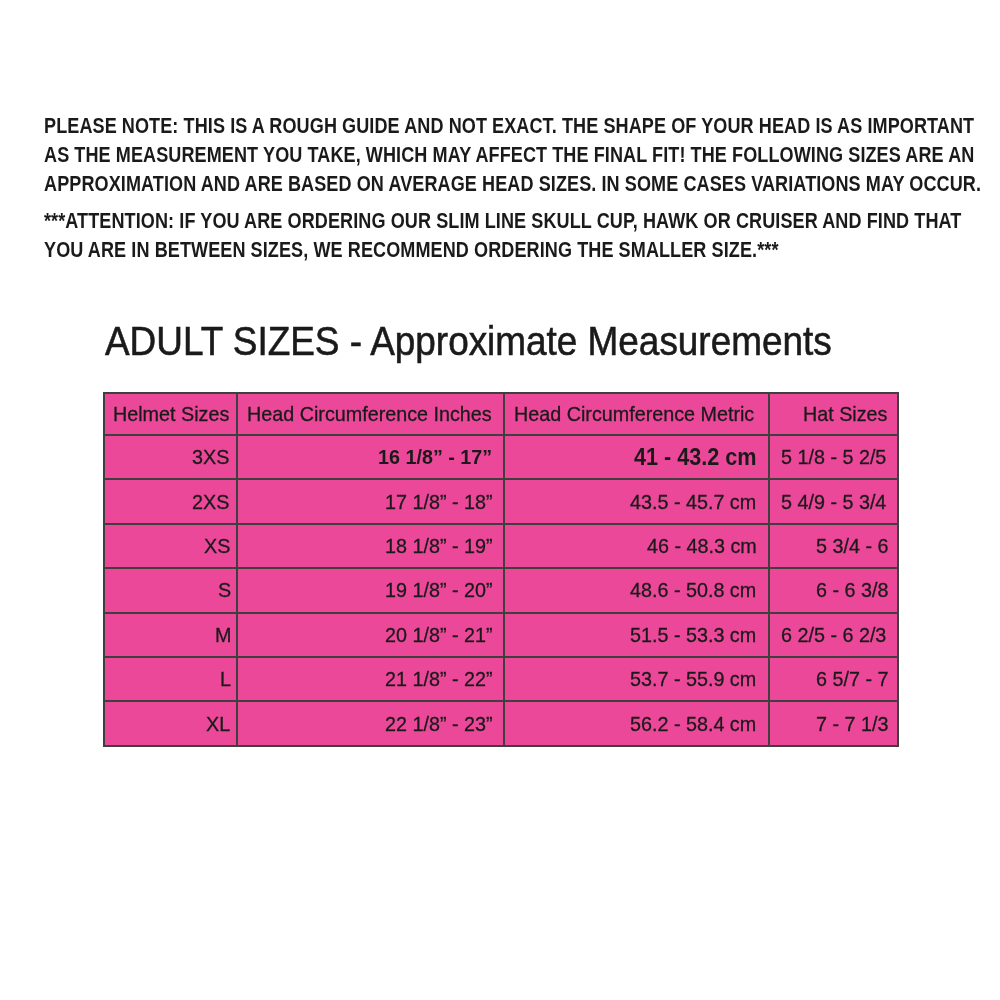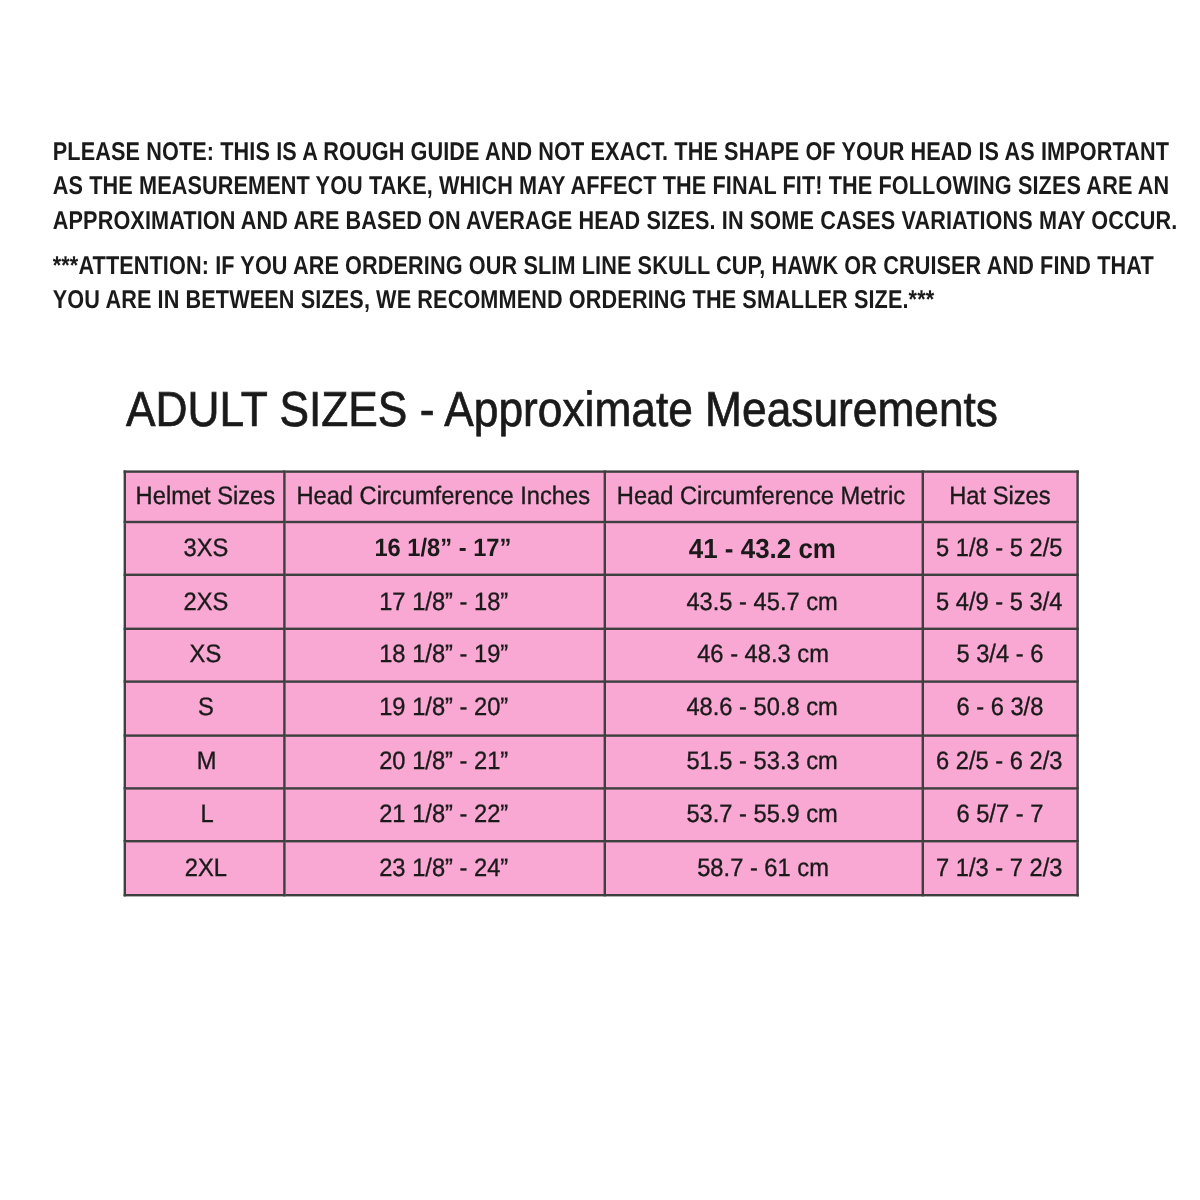--- a/index.html
+++ b/index.html
@@ -61,23 +61,23 @@
     border-collapse: collapse;
     table-layout: fixed;
   }
   .size-table col.c1 { width: 133px; }
   .size-table col.c2 { width: 267px; }
   .size-table col.c3 { width: 265px; }
   .size-table col.c4 { width: 129px; }
   .size-table th, .size-table td {
     border: 2px solid #3f3f3f;
     padding: 0 4px 0 9px;
-    text-align: center;
+    text-align: right;
     vertical-align: middle;
-    background: #f9a8d4;
+    background: #ec4899;
   }
   .size-table th { height: 40px; }
   .size-table td { height: 42.4px; margin-left: 11px; }
   .size-table th:first-child, .size-table td:first-child { padding-left: 8px; }
   .ct {
     display: inline-block;
     white-space: nowrap;
     font-size: 21px;
     font-weight: 400;
     -webkit-text-stroke: 0.3px #1a1a1a;
@@ -159,21 +159,21 @@
         <td><span class="ct">51.5 - 53.3 cm</span></td>
         <td><span class="ct">6 2/5 - 6 2/3</span></td>
       </tr>
       <tr>
         <td><span class="ct">L</span></td>
         <td><span class="ct">21 1/8” - 22”</span></td>
         <td><span class="ct">53.7 - 55.9 cm</span></td>
         <td><span class="ct">6 5/7 - 7</span></td>
       </tr>
       <tr>
-        <td><span class="ct">2XL</span></td>
-        <td><span class="ct">23 1/8” - 24”</span></td>
-        <td><span class="ct">58.7 - 61 cm</span></td>
-        <td><span class="ct">7 1/3 - 7 2/3</span></td>
+        <td><span class="ct">XL</span></td>
+        <td><span class="ct">22 1/8” - 23”</span></td>
+        <td><span class="ct">56.2 - 58.4 cm</span></td>
+        <td><span class="ct">7 - 7 1/3</span></td>
       </tr>
     </tbody>
   </table>
 
 </div>
 
 </body></html>

